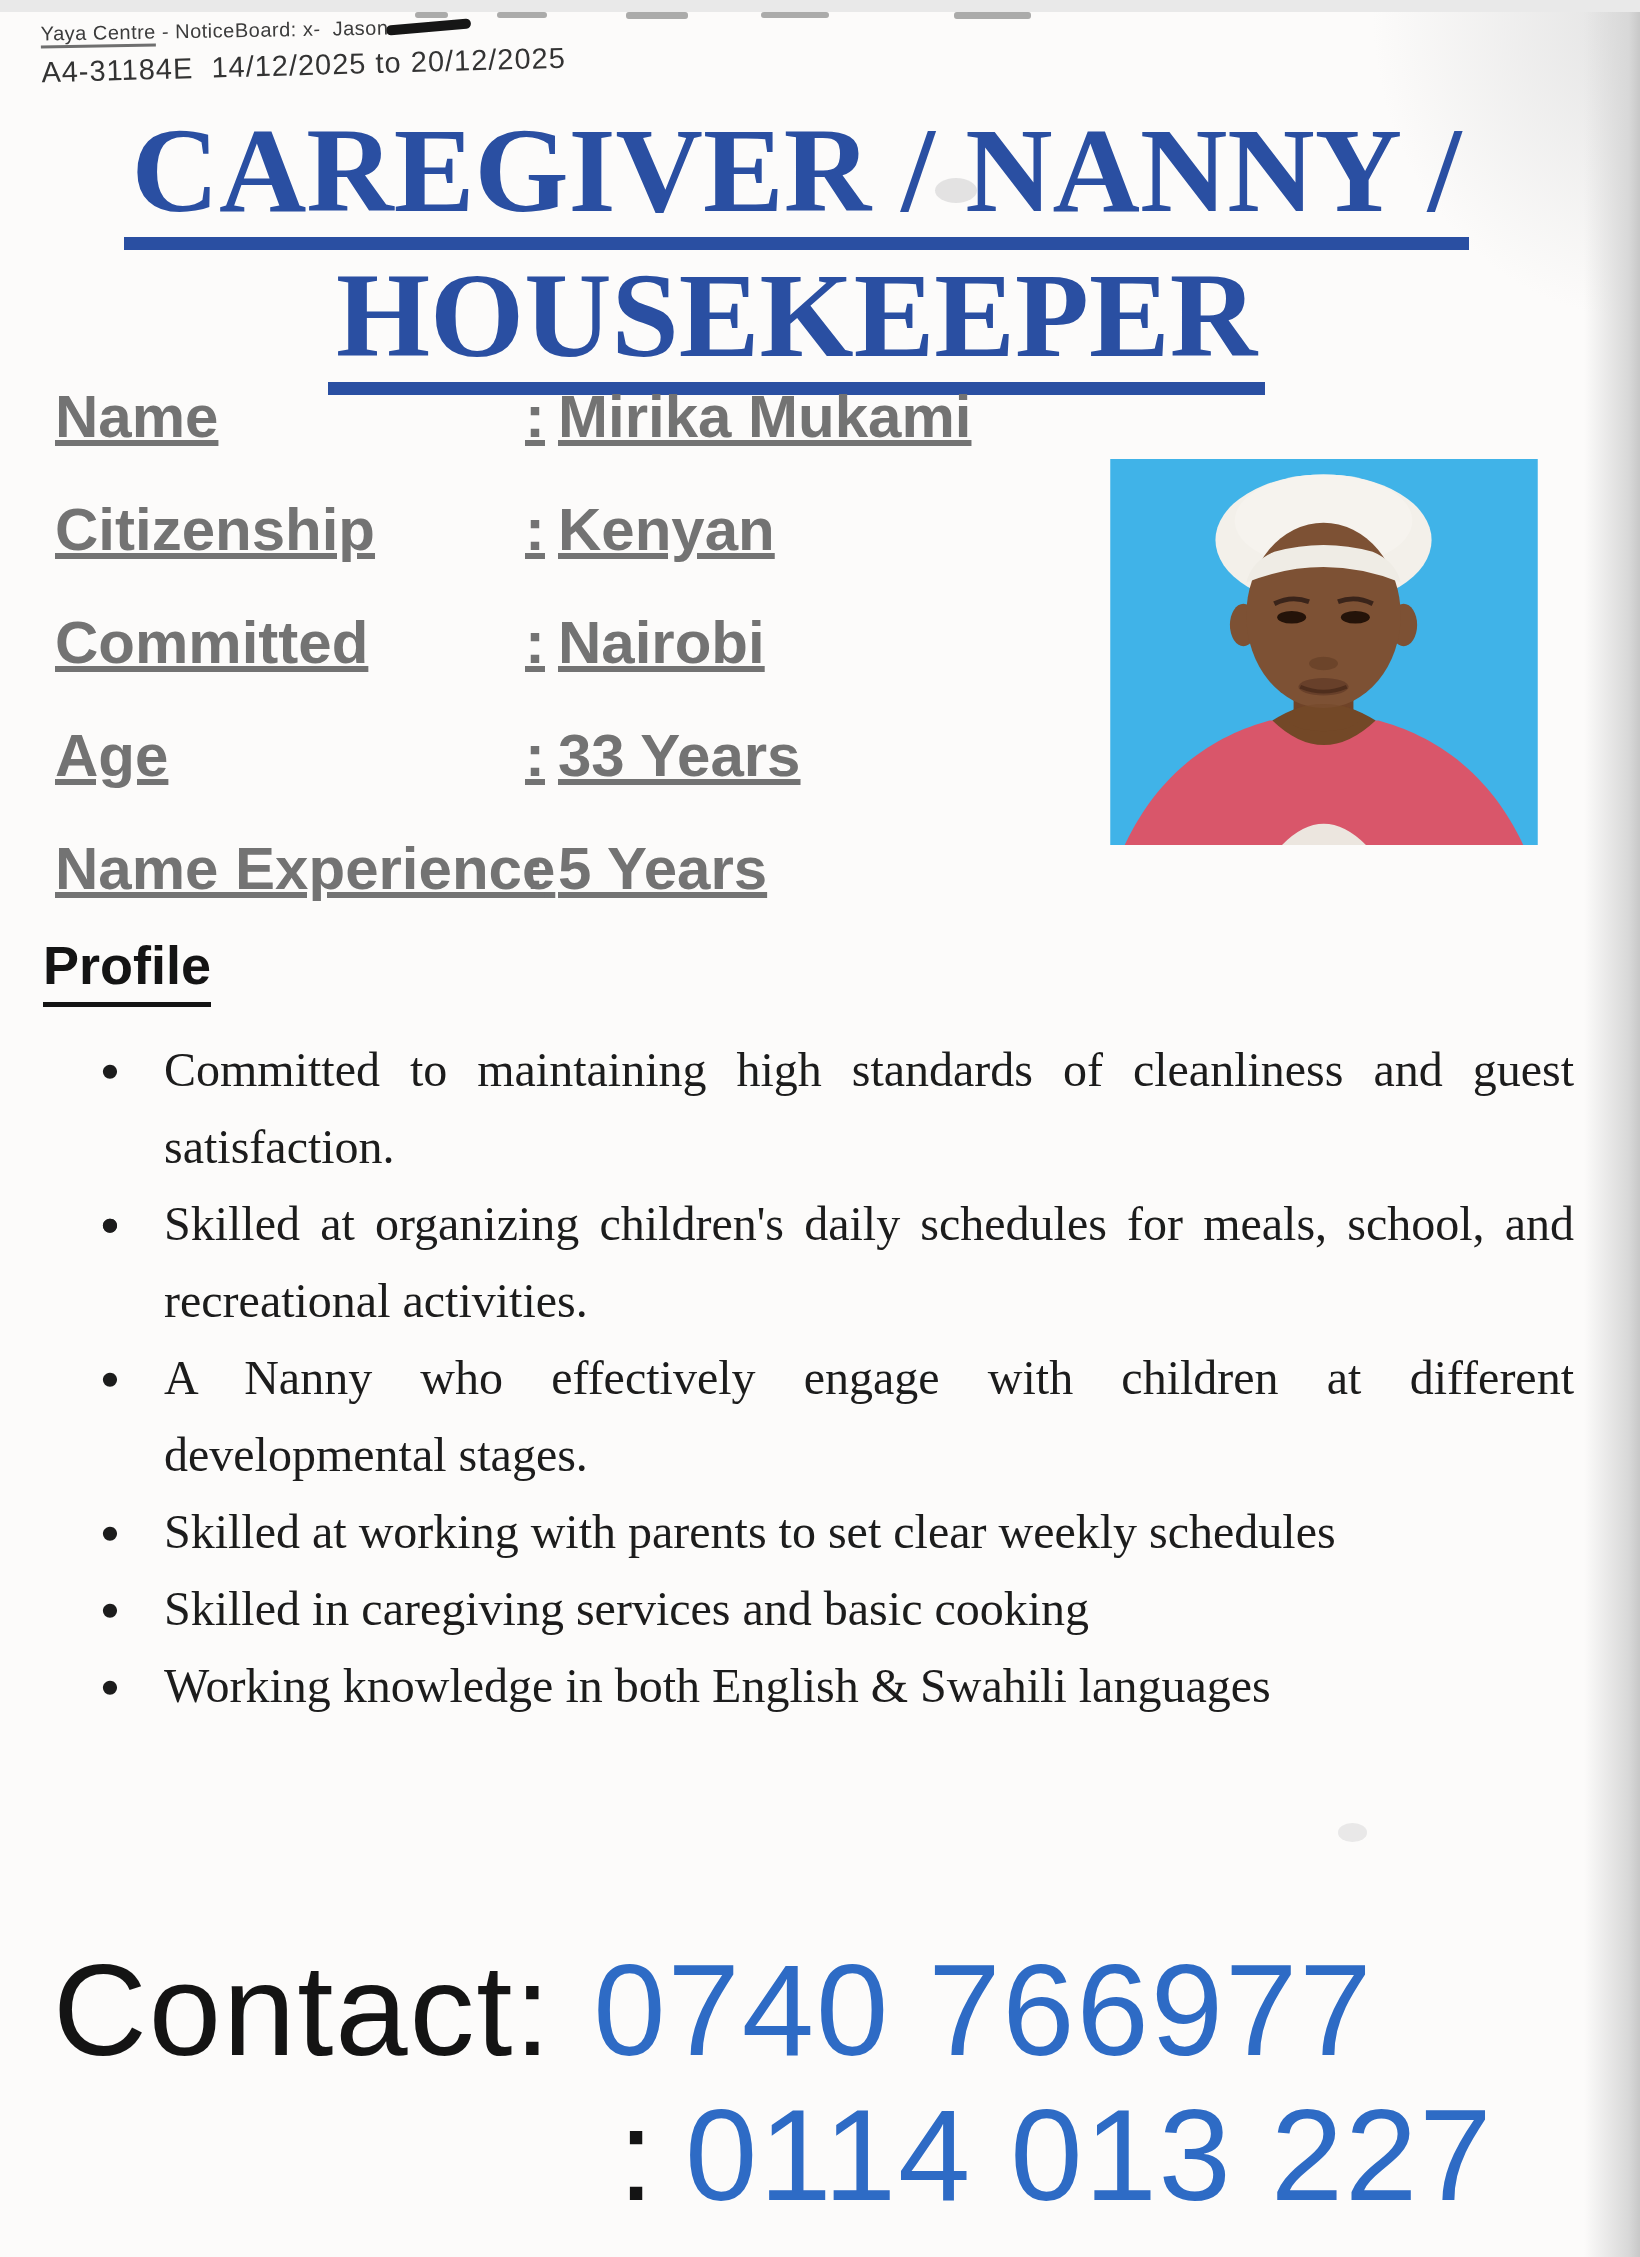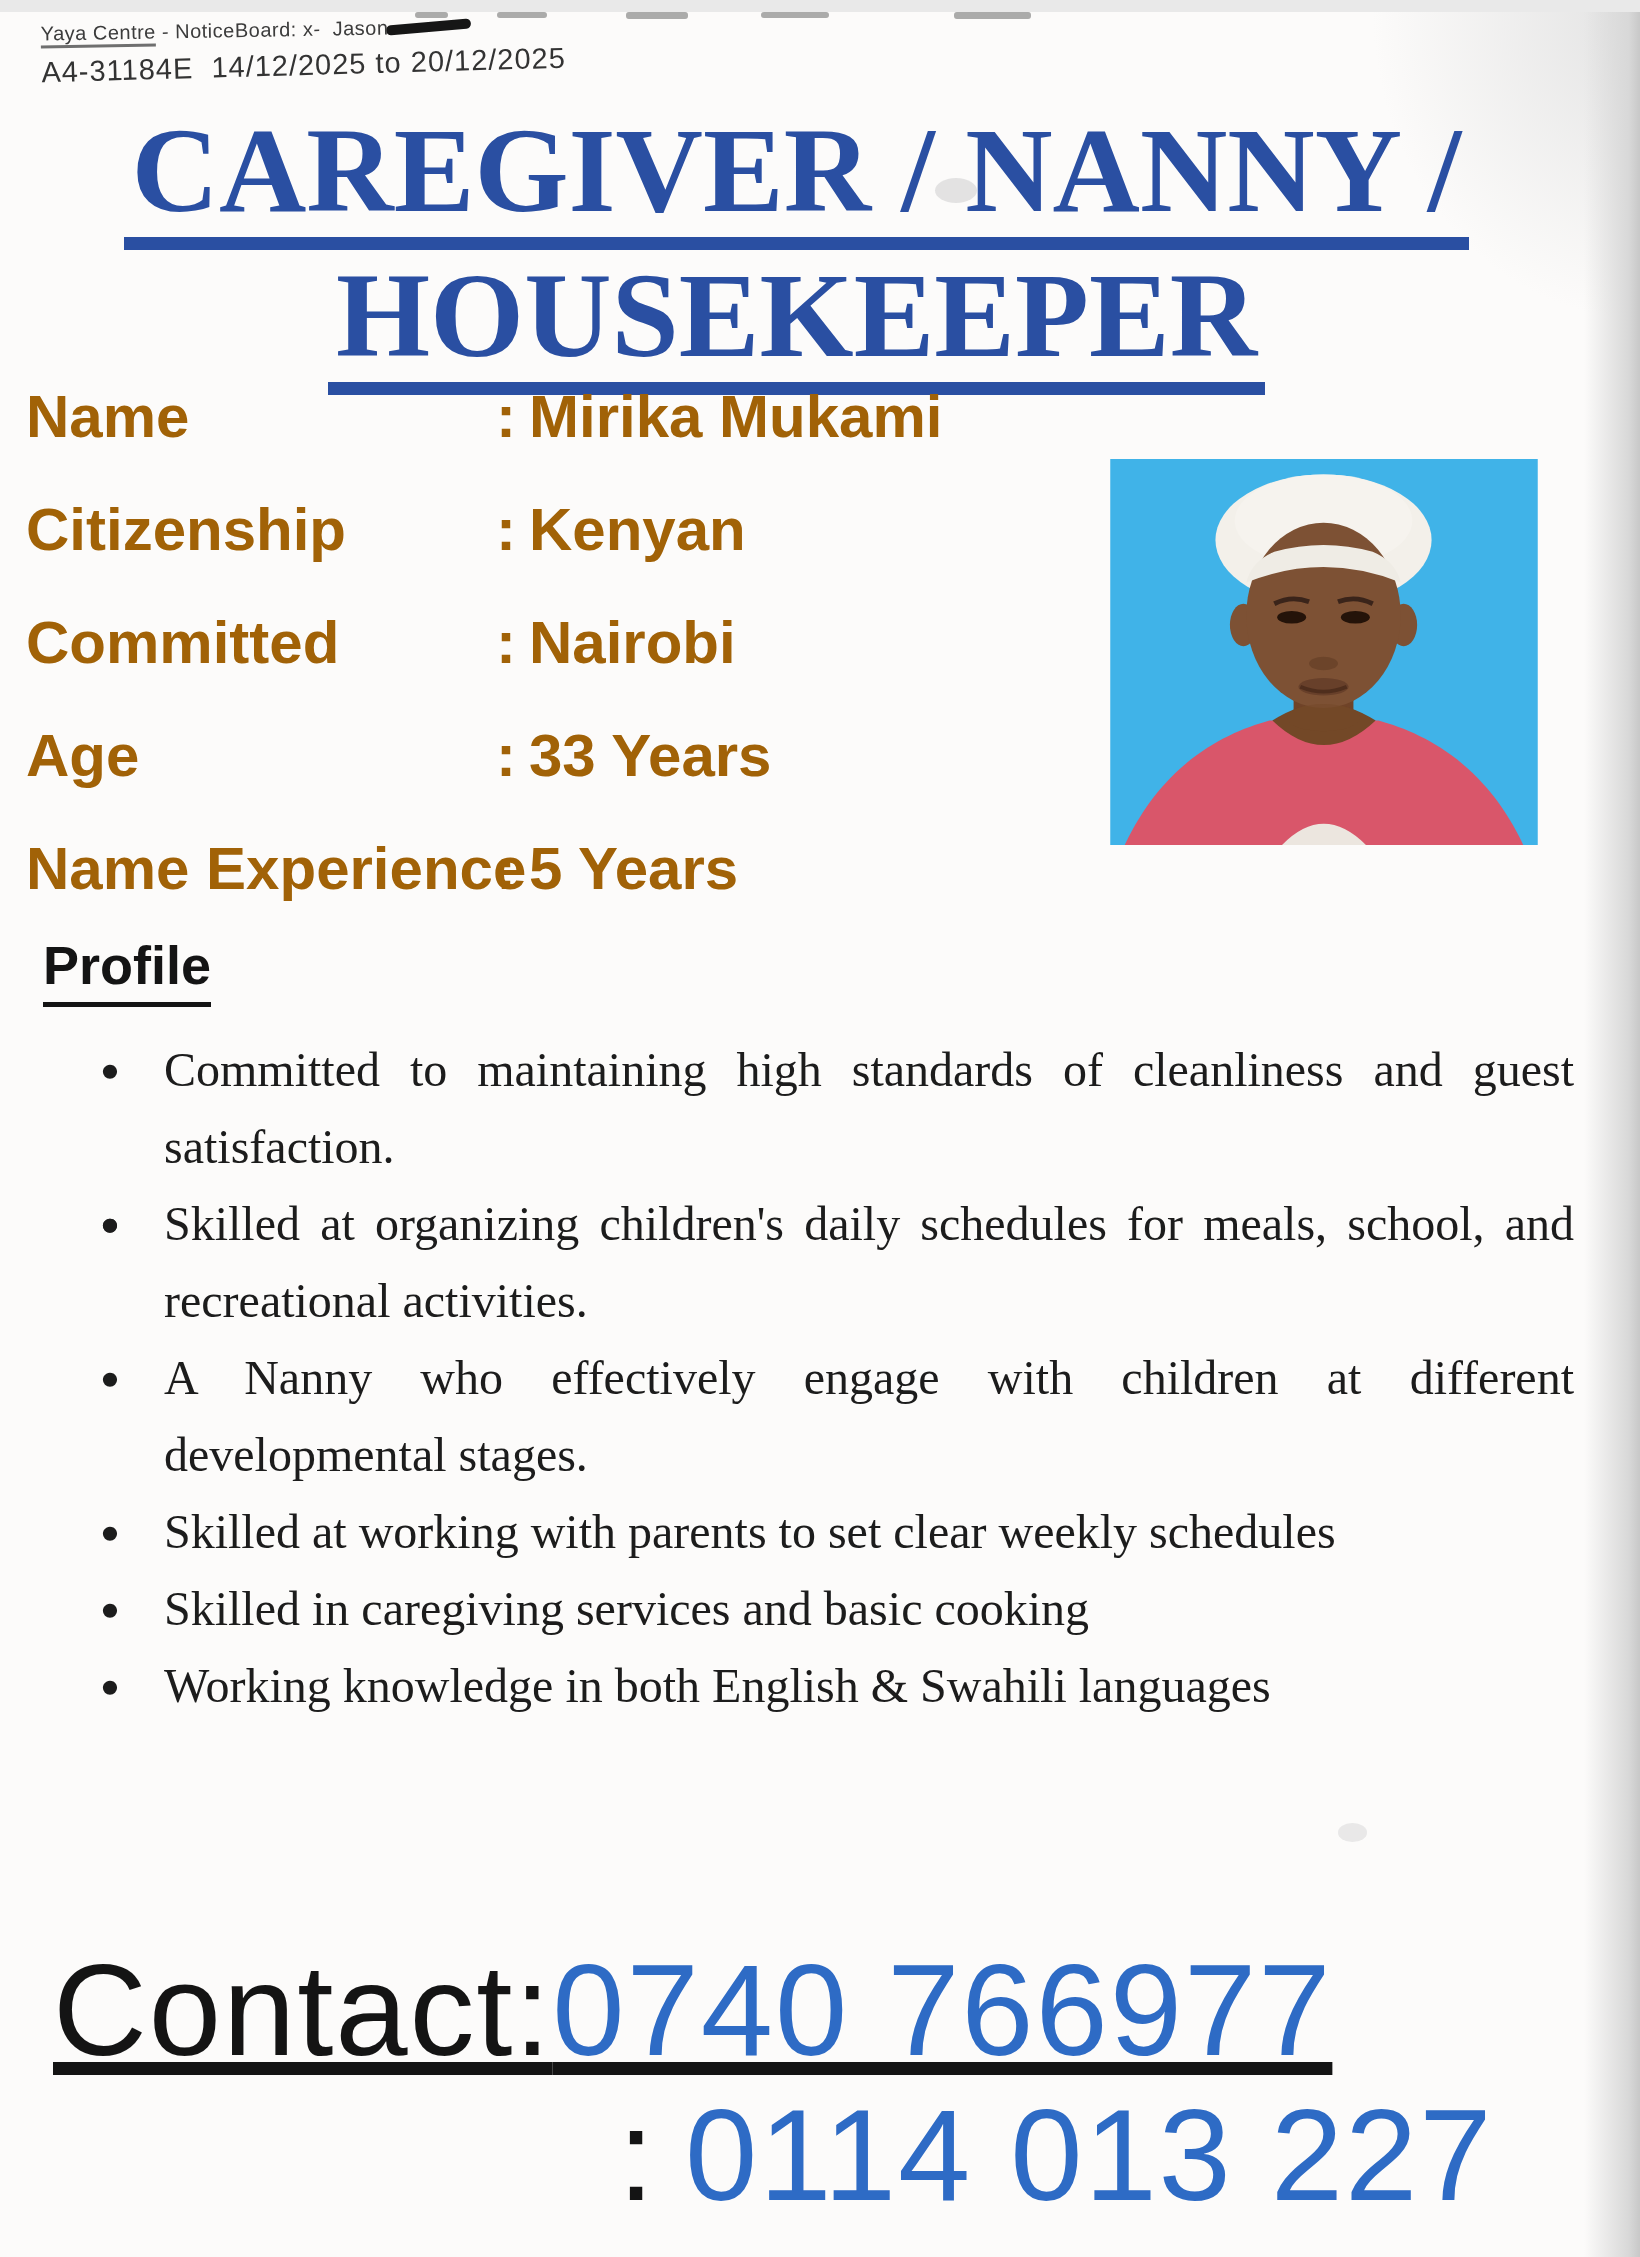--- a/index.html
+++ b/index.html
@@ -40,44 +40,44 @@
   
   .title{position:absolute;left:29px;top:93px;width:1535px;margin:0;
     text-align:center;font-family:"Liberation Serif","DejaVu Serif",serif;
     font-weight:bold;font-size:121px;color:var(--title-blue,#2a4fa2);
     line-height:1.08;}
   .t-line{display:block;}
   .t-underline{display:inline-block;border-bottom:13.5px solid currentColor;
     padding:0 7.7px 5.8px 7.7px;line-height:1.0;}
 
   
-  .details{position:absolute;left:26px;top:348px;display:grid;
+  .details{position:absolute;left:55px;top:348px;display:grid;
     grid-template-columns:470px 33px auto;grid-auto-rows:113px;
-    font-weight:bold;font-size:60px;line-height:113px;color:#a16207;}
+    font-weight:bold;font-size:60px;line-height:113px;color:#737373;text-decoration:underline;}
   .dlabel,.dsep,.dvalue{white-space:nowrap;}
 
   
   .photo{position:absolute;left:1110px;top:447px;width:428px;height:386px;display:block;}
 
   
   .profile-heading{position:absolute;left:43px;top:919px;font-size:54px;
     font-weight:bold;color:#141414;line-height:68px;}
   .ph-underline{border-bottom:5.8px solid #141414;padding-bottom:7px;}
 
   .bullets{position:absolute;left:164px;top:1019px;width:1410px;margin:0;padding:0;
     list-style:none;font-family:"Liberation Serif","DejaVu Serif",serif;
     font-size:48px;line-height:77px;color:#1c1c1c;}
   .bullets li{position:relative;text-align:justify;}
   .dot{position:absolute;left:-64px;top:0;font-size:33px;line-height:77px;
     font-family:"Liberation Sans","DejaVu Sans",sans-serif;}
 
   
   .contact{position:absolute;left:53px;top:1926px;font-size:130px;line-height:145px;
     font-weight:400;letter-spacing:1.9px;color:#141414;}
-  .c1{display:flex;align-items:baseline;text-decoration:underline;}
+  .c1{display:flex;gap:41px;align-items:baseline;}
   .c2{margin-left:565px;display:flex;gap:29px;align-items:baseline;}
   .cnum{color:var(--phone-blue,#2e6bc5);}
   .csep{color:#141414;}
 </style>
 </head>
 <body>
 
 <div class="page">
 
   <div class="smudge sm1"></div>

